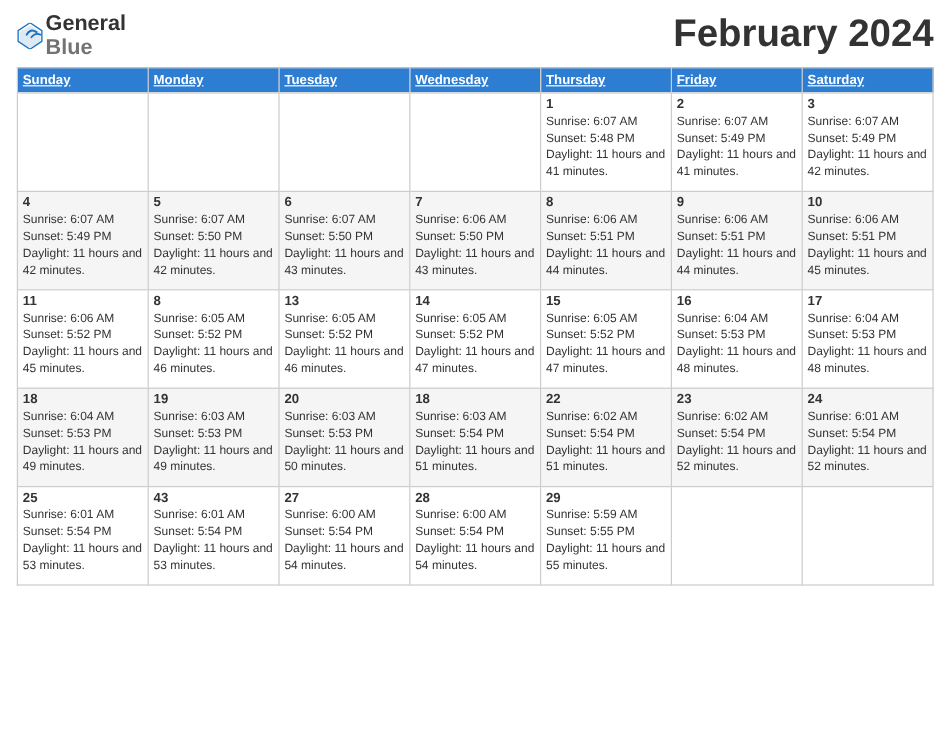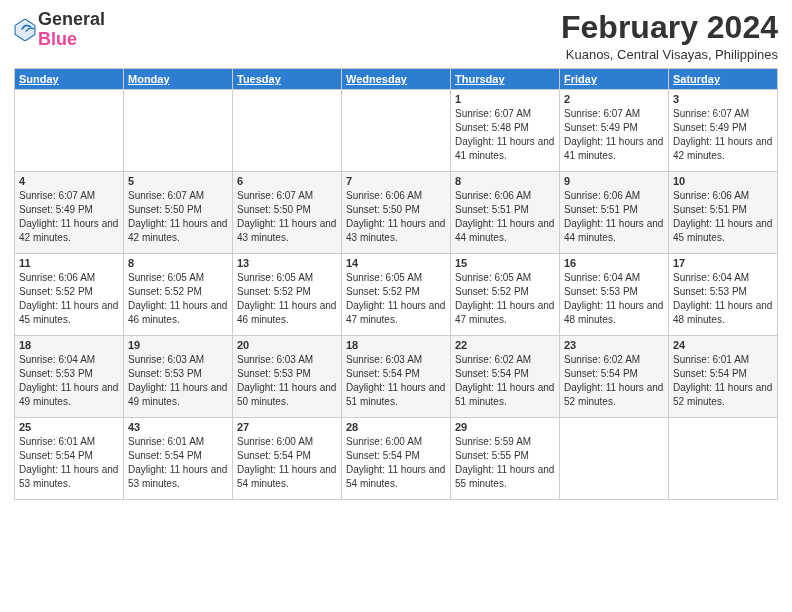--- a/index.html
+++ b/index.html
@@ -24,21 +24,21 @@
     .logo {
       display: flex;
       align-items: center;
     }
     .logo-text {
       font-size: 18px;
       font-weight: bold;
       line-height: 1.1;
     }
     .logo-general { color: #333; }
-    .logo-blue { color: #ec4899; }
+    .logo-blue { color: #737373; }
     .logo-icon {
       width: 22px;
       height: 22px;
       margin-right: 2px;
     }
     .title-block {
       text-align: right;
     }
     .month-title {
       font-size: 32px;
@@ -105,21 +105,20 @@
         <path d="M15,18 Q20,8 30,14" stroke="#1a6fbb" stroke-width="3" fill="none" stroke-linecap="round"></path>
         <path d="M22,22 Q28,14 36,18" stroke="#1a6fbb" stroke-width="2.5" fill="none" stroke-linecap="round"></path>
       </svg>
       <div class="logo-text">
         <span class="logo-general">General</span><br>
         <span class="logo-blue">Blue</span>
       </div>
     </div>
     <div class="title-block">
       <div class="month-title">February 2024</div>
-      <div class="location">Kuanos, Central Visayas, Philippines</div>
     </div>
   </div>
 
   <table>
     <thead>
       <tr>
         <th>Sunday</th>
         <th>Monday</th>
         <th>Tuesday</th>
         <th>Wednesday</th>

